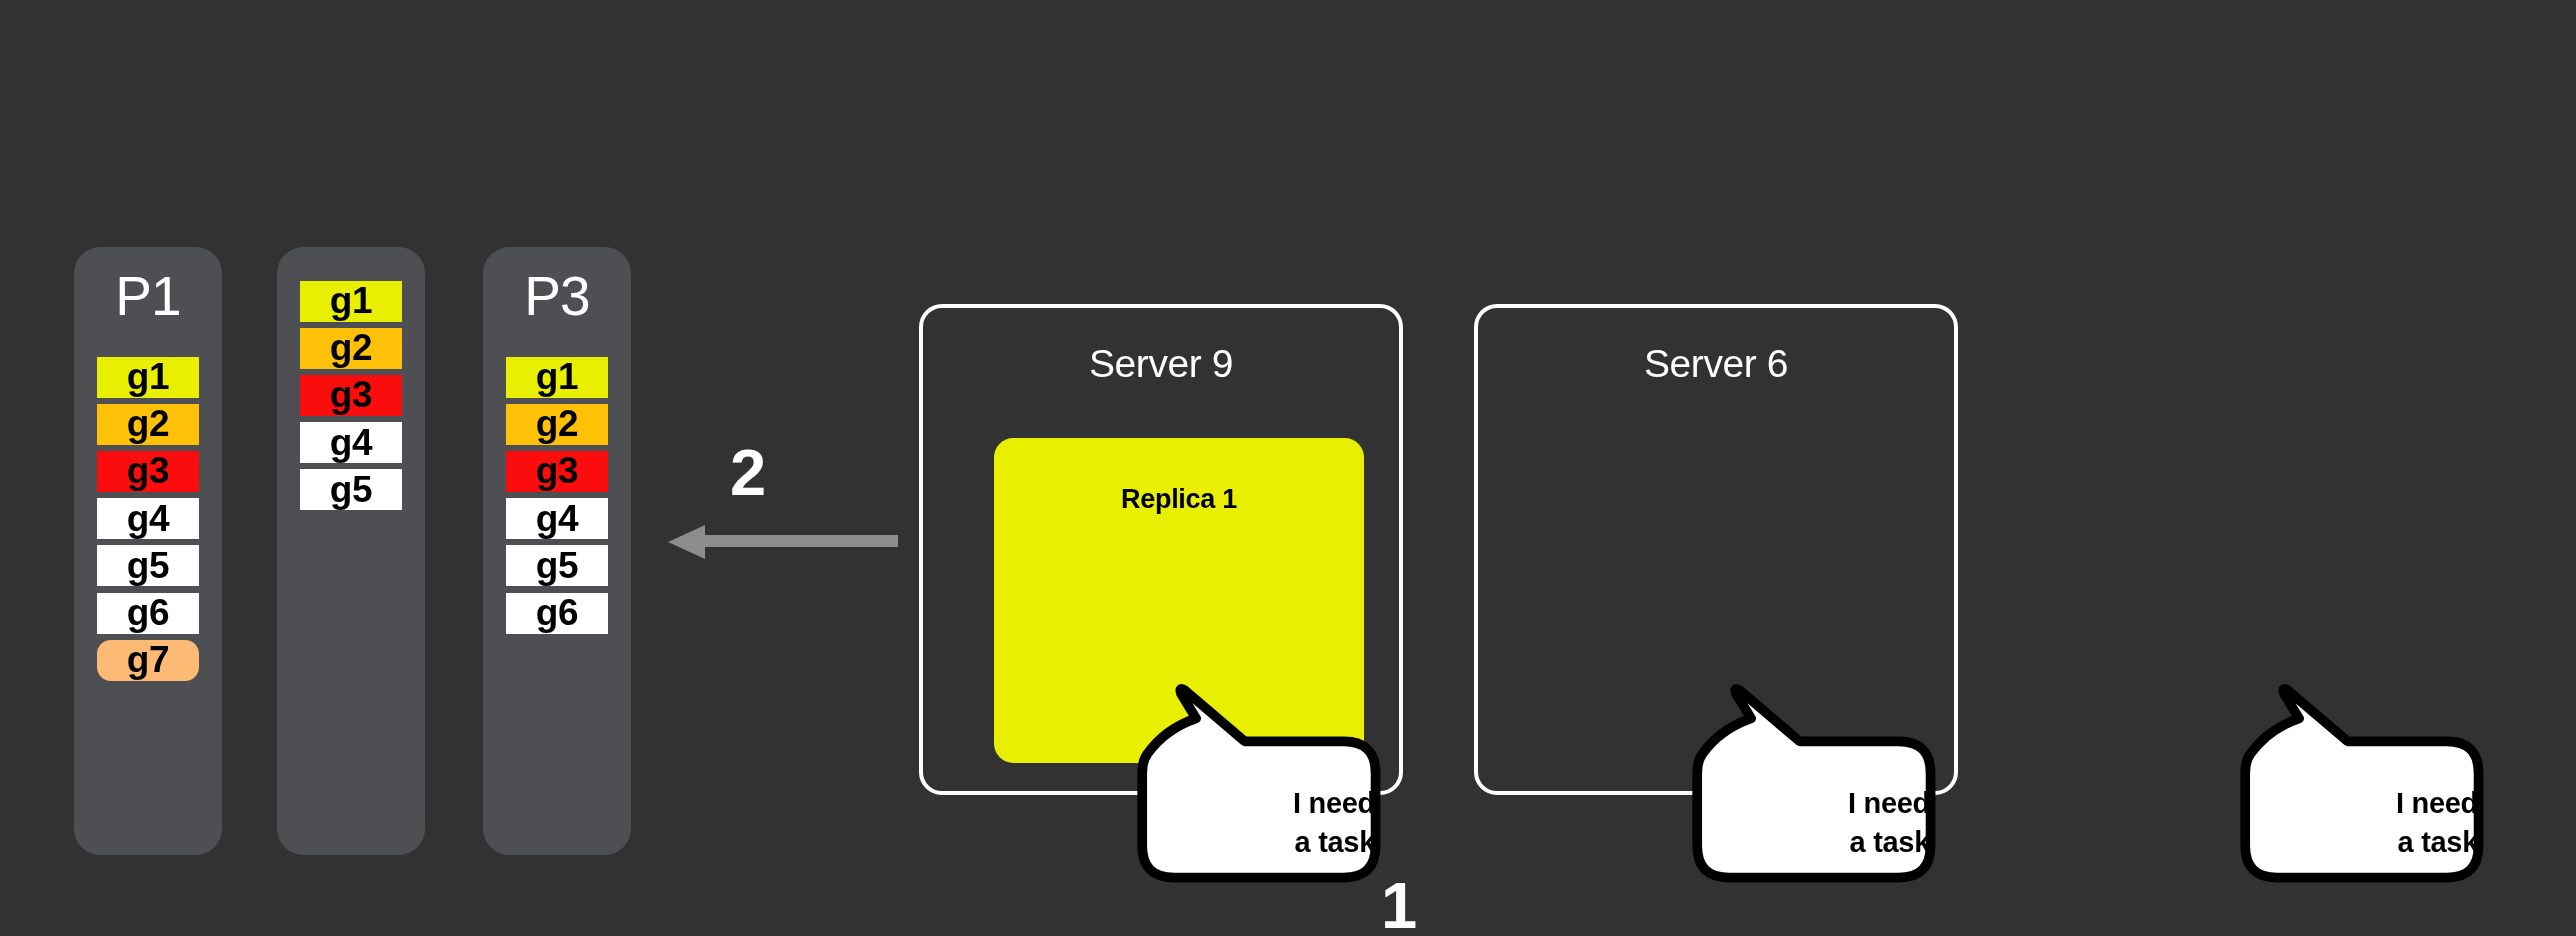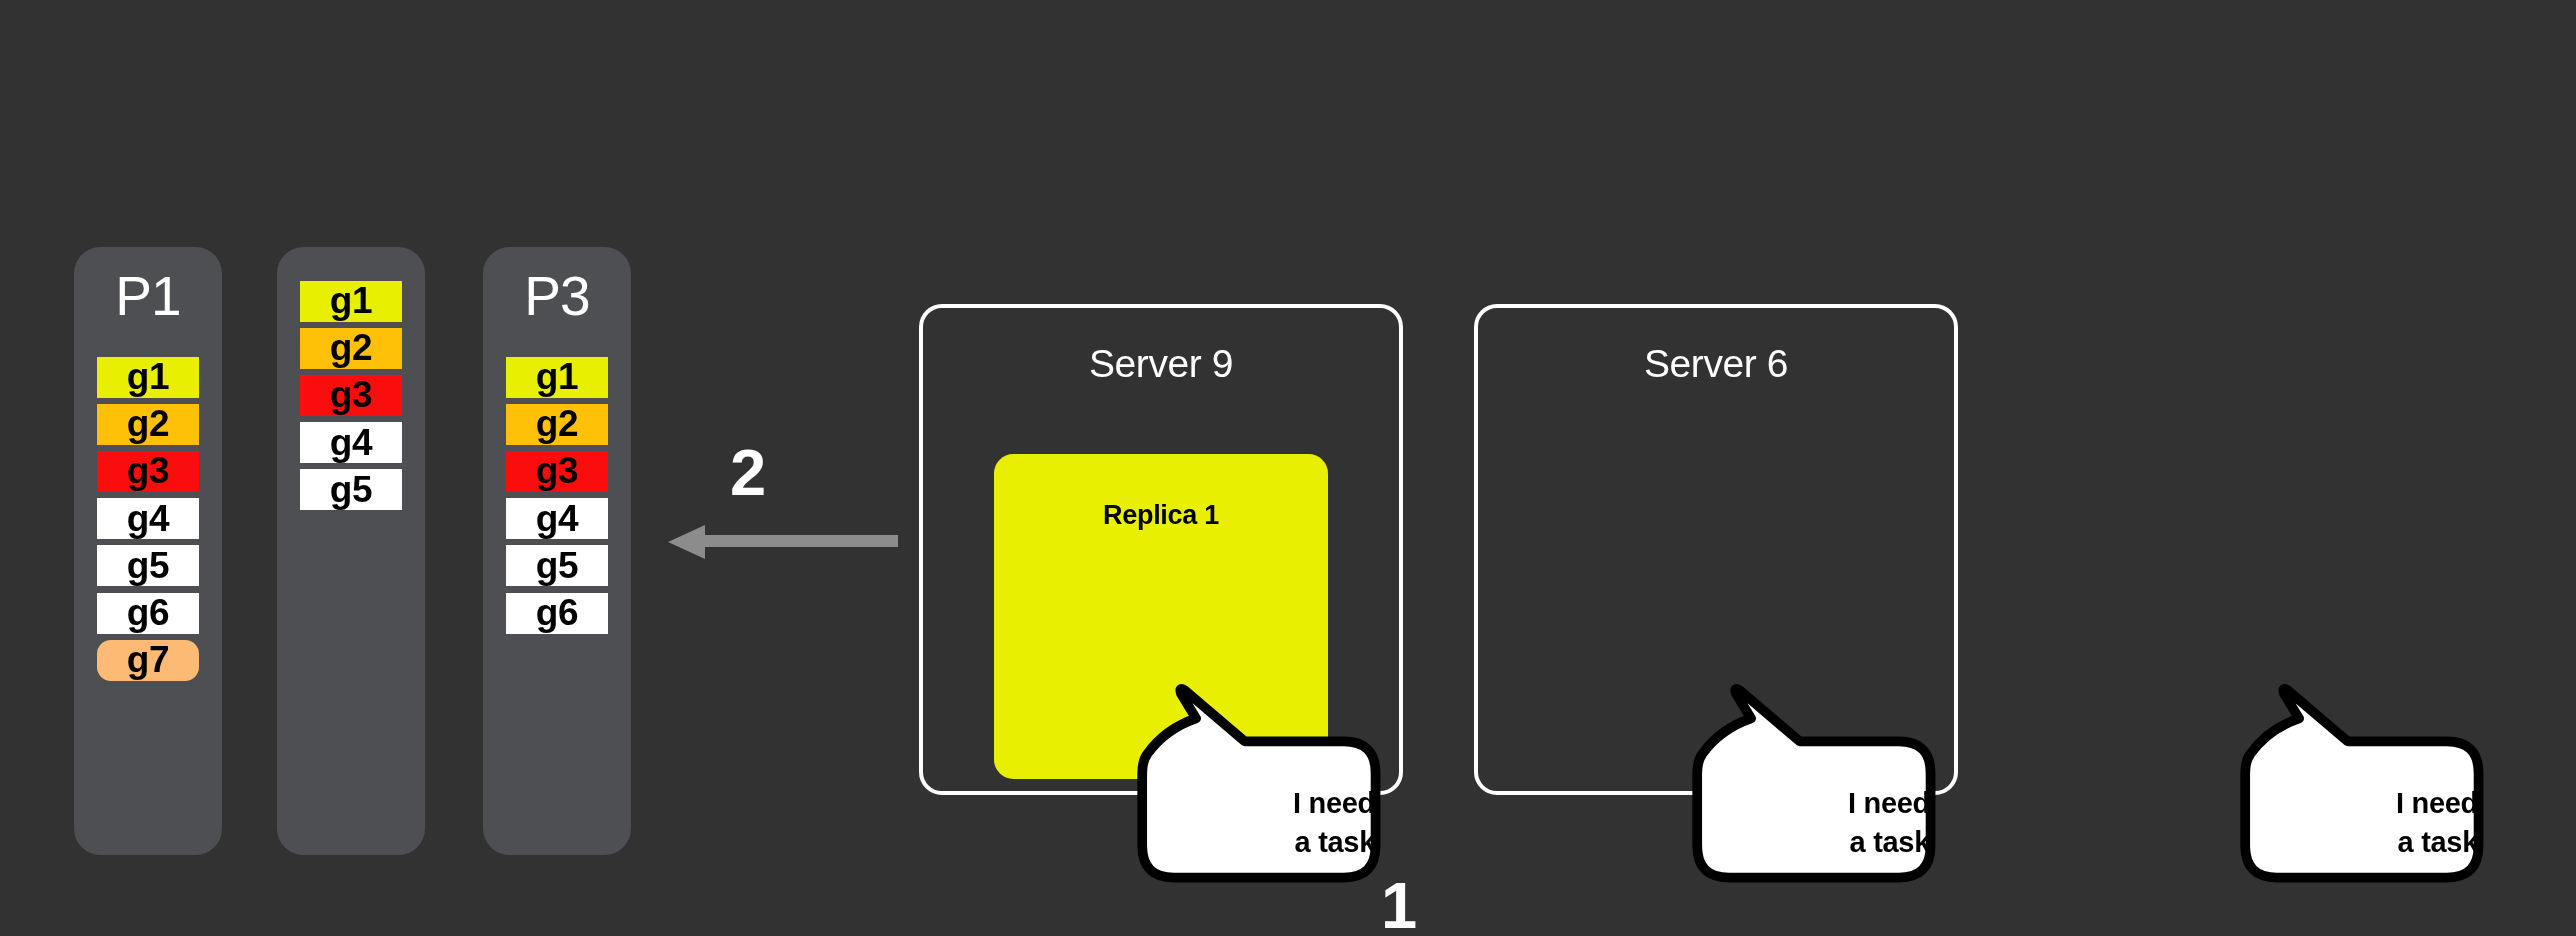--- a/index.html
+++ b/index.html
@@ -127,22 +127,22 @@
     text-align: center;
     color: #ffffff;
     font-size: 39px;
     font-weight: 400;
     font-family: "Liberation Sans", sans-serif;
     letter-spacing: -0.4px;
   }
   .replica {
     position: absolute;
     left: 71px;
-    top: 146px;
-    width: 334px;
+    top: 130px;
+    width: 370px;
     height: 325px;
     border-radius: 19.4px;
     box-sizing: border-box;
   }
   .replica-label {
     position: absolute;
     left: 0;
     right: 0;
     top: 46px;
     text-align: center;

